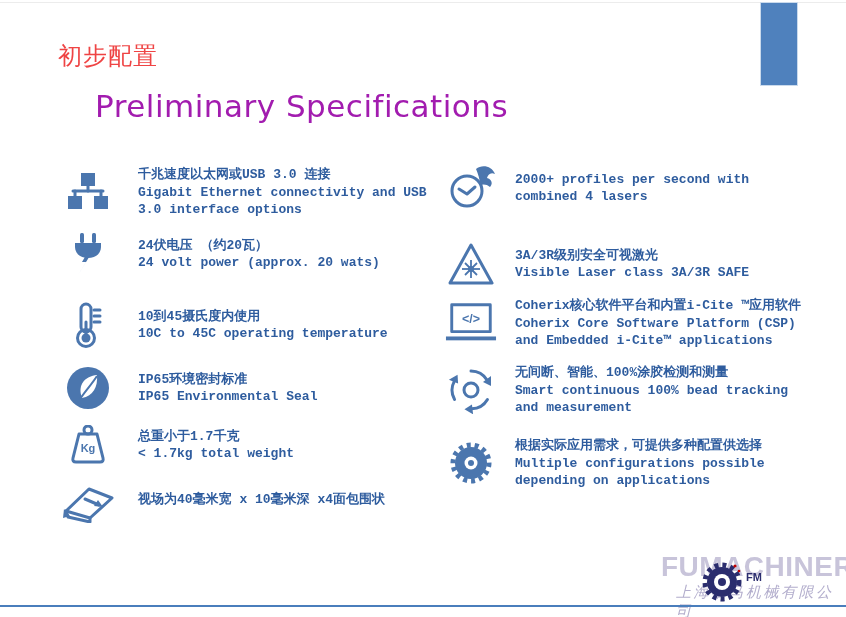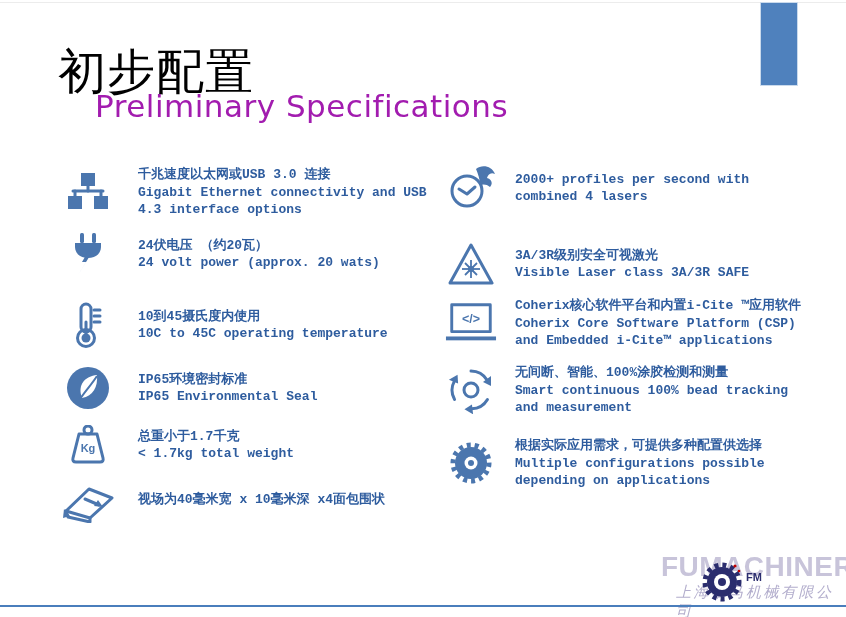--- a/index.html
+++ b/index.html
@@ -1,21 +1,21 @@
 <!DOCTYPE html>
 <html><head>
 <meta charset="utf-8">
 <style>
   html,body{margin:0;padding:0;background:#fff;}
   .slide{position:relative;width:846px;height:617px;background:#ffffff;overflow:hidden;
          font-family:"Liberation Sans",sans-serif;}
   .topline{position:absolute;top:2px;left:0;width:846px;height:1px;background:#ececec;}
   .accent-rect{position:absolute;left:760px;top:2px;width:36px;height:82px;
                background:#4F81BD;border:1px solid #cadaec;}
-  .title-zh{position:absolute;left:58px;top:40px;font-size:48px;color:#000000;
+  .title-zh{position:absolute;left:58px;top:40px;font-size:24px;color:#ef4444;
             font-family:"DejaVu Sans",sans-serif;font-weight:500;letter-spacing:1px;}
   .title-en{position:absolute;left:57px;top:88px;font-size:31px;color:#a21caf;
             font-family:"DejaVu Sans",sans-serif;font-weight:400;letter-spacing:0.5px;margin-left:38px;}
 
   .spec{position:absolute;display:flex;align-items:center;}
   .spec .ic{flex:0 0 auto;display:flex;justify-content:center;align-items:center;}
   .spec.left{left:58px;width:380px;}
   .spec.left .ic{width:60px;margin-right:20px;}
   .spec.right{left:445px;width:362px;}
   .spec.right .ic{width:52px;margin-right:18px;}
@@ -51,21 +51,21 @@
         <line class="st" x1="25" y1="14" x2="25" y2="19" stroke-width="2.5"></line>
         <line class="st" x1="10" y1="19" x2="40" y2="19" stroke-width="2.5"></line>
         <line class="st" x1="12" y1="19" x2="12" y2="24" stroke-width="2.5"></line>
         <line class="st" x1="38" y1="19" x2="38" y2="24" stroke-width="2.5"></line>
         <rect class="fl" x="5" y="24" width="14" height="13"></rect>
         <rect class="fl" x="31" y="24" width="14" height="13"></rect>
       </svg>
     </div>
     <div class="txt">
       <div class="zh">千兆速度以太网或USB 3.0 连接</div>
-      <div class="en">Gigabit Ethernet connectivity and USB 4.3 interface options</div>
+      <div class="en">Gigabit Ethernet connectivity and USB 3.0 interface options</div>
     </div>
   </div>
 
   <div class="spec left" style="top:232px">
     <div class="ic">
       <svg width="38" height="44" viewBox="0 0 38 44">
         <rect class="fl" x="11" y="1" width="4" height="10" rx="1.5"></rect>
         <rect class="fl" x="23" y="1" width="4" height="10" rx="1.5"></rect>
         <path class="fl" d="M6,11 h26 v4 c0,7 -6,11 -13,11 c-7,0 -13,-4 -13,-11 z"></path>
         <polygon class="fl" points="22,22 9,43 17,30 13,30 20,18"></polygon>

